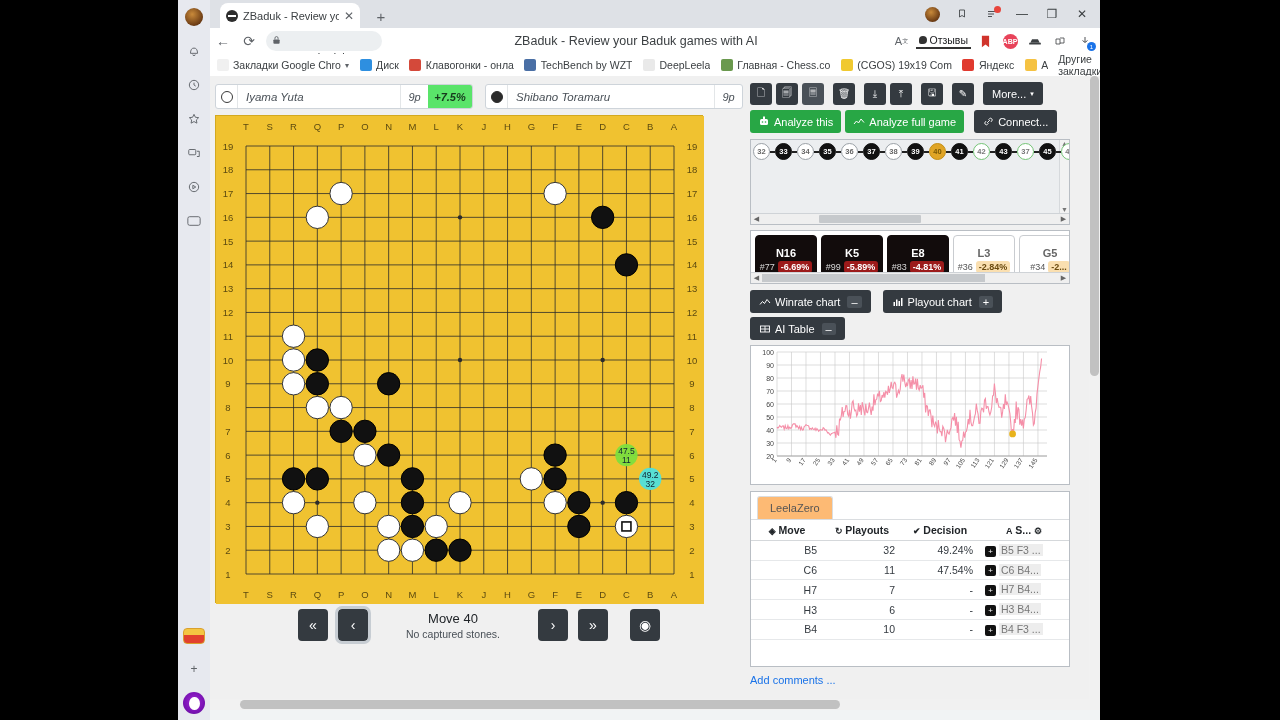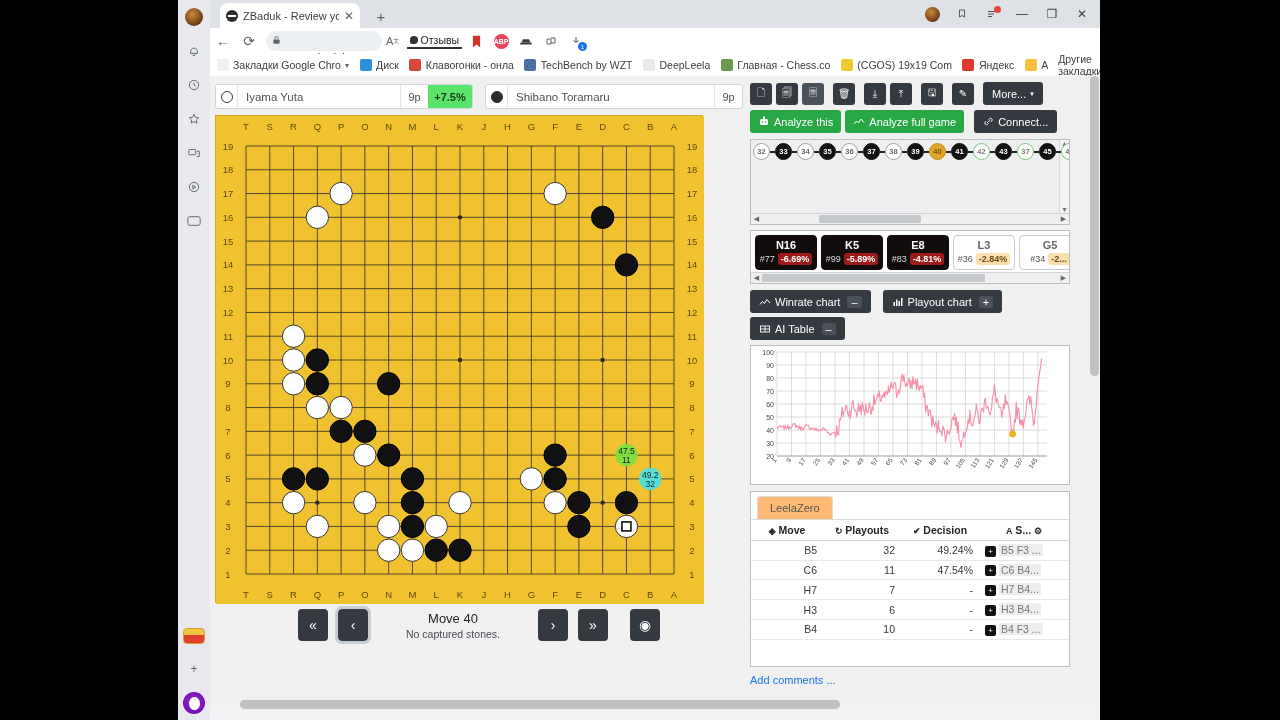--- a/index.html
+++ b/index.html
@@ -74,21 +74,21 @@
   .bm-sq { width:12px; height:12px; border-radius:2px; display:block; }
   .bm-label { max-width:108px; overflow:hidden; text-overflow:clip; }
   .bm-caret { font-size:8px; color:#5f6368; }
   .bm-right { margin-left:auto; display:flex; align-items:center; gap:4px; font-size:10.5px; color:#3c4043; }
 
   
   .page { position:absolute; left:32px; top:76px; width:890px; height:634px; background:#f0f0f0; overflow:hidden; }
 
   
   .leftcol { position:absolute; left:5px; top:8px; width:528px; }
-  .players { display:flex; gap:12px; }
+  .players { display:flex; gap:12px;font-style:italic; }
   .pbox { flex:1; display:flex; align-items:stretch; background:#fff; border:1px solid #ced4da; border-radius:3px; height:25px; overflow:hidden; }
   .pstone { width:22px; display:flex; align-items:center; justify-content:center; border-right:1px solid #e3e6e8; }
   .stone-dot { width:12px; height:12px; border-radius:50%; }
   .stone-dot.w { background:#fff; border:1.2px solid #3a3a3a; }
   .stone-dot.b { background:#2b2b2b; border:1.2px solid #2b2b2b; }
   .pname { flex:1; display:flex; align-items:center; padding:0 8px; font-size:11.5px; color:#495057; }
   .prank { width:28px; display:flex; align-items:center; justify-content:center; font-size:11px;
      color:#495057; border-left:1px solid #e3e6e8; }
   .pscore { width:44px; display:flex; align-items:center; justify-content:center; font-size:11px;
      font-weight:bold; color:#17391d; background:#5ae46a; }
@@ -126,21 +126,21 @@
   .mscroll { position:absolute; left:0; bottom:0; width:100%; height:11px; background:#efefef; border-top:1px solid #cfd3d7;
      display:flex; align-items:center; }
   .mscroll .arr { width:11px; text-align:center; font-size:7px; color:#666; }
   .mscroll .thumb { height:8px; background:#c6c9cc; border-radius:1px; }
   .vscroll { position:absolute; right:0; top:0; width:10px; bottom:11px; background:#f2f2f2; border-left:1px solid #d6d9dc; }
   .vscroll .up, .vscroll .dn { font-size:7px; color:#777; text-align:center; }
   .vscroll .dn { position:absolute; bottom:0; width:100%; }
 
   .mistakes { margin-top:5px; border:1px solid #b9bec4; background:#fff; position:relative; height:54px; overflow:hidden; }
   .mstrip { display:flex; gap:4px; padding:4px 4px 0; }
-  .mcard { width:62px; border-radius:4px; padding:3px 3px 4px; flex:none; }
+  .mcard { width:62px; border-radius:4px; padding:11px 3px 4px; flex:none; }
   .mcard.dark { background:#120c0c; border:1px solid #120c0c; }
   .mcard.light { background:#fff; border:1px solid #c9ccd0; }
   .mcard .mv { text-align:center; font-size:11px; font-weight:bold; }
   .mcard.dark .mv { color:#fff; }
   .mcard.light .mv { color:#666;text-align:center; }
   .mcard .rw { display:flex; align-items:center; justify-content:center; gap:3px; margin-top:2px; }
   .mcard .num { font-size:9px; }
   .mcard.dark .num { color:#d7d7d7; }
   .mcard.light .num { color:#555; }
   .mcard .pct { font-size:9px; font-weight:bold; border-radius:3px; padding:1px 3px; }
@@ -257,20 +257,21 @@
       <div class="nav-btn">⟳</div>
       <div class="omnibox">
         <span class="lock">
           <svg width="9" height="10" viewBox="0 0 14 16" fill="#5f6368">
               <rect x="2" y="7" width="10" height="7" rx="1.5"></rect>
               <path d="M4.5 7V5a2.5 2.5 0 015 0v2" stroke="#5f6368" stroke-width="1.4" fill="none"></path>
             </svg>
         </span>
         <span class="url">www.zbaduk.com</span>
       </div>
+      <div class="pagetitle">ZBaduk - Review your Baduk games with AI</div>
       <div class="ubicons">
         <div class="ub">A<sup style="font-size:6px">文</sup></div>
         <div class="ub" style="width:auto">
           <span class="pill">
               <span class="dot"></span>
               <span>Отзывы</span>
             </span>
         </div>
         <div class="ub ub-flag">
           <svg width="11" height="13" viewBox="0 0 14 18" fill="#d0342c">

